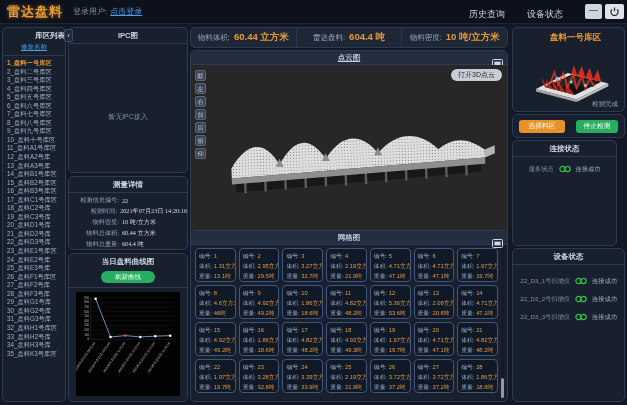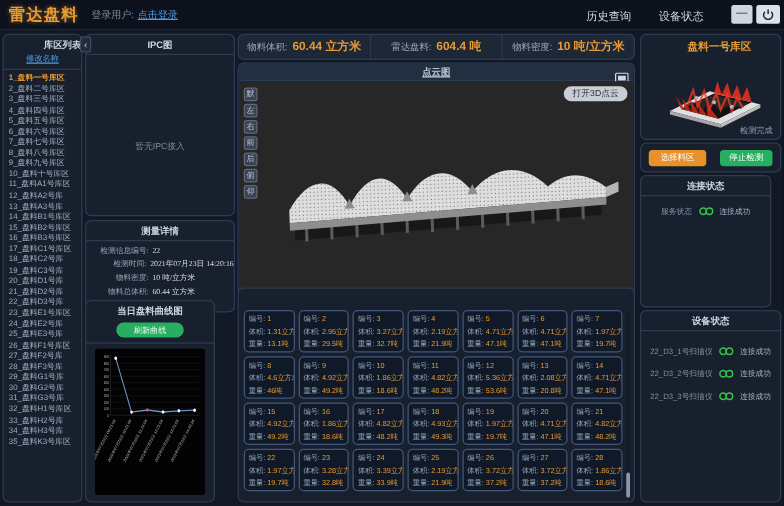--- a/index.html
+++ b/index.html
@@ -37,21 +37,21 @@
   .collapse-tab { position:absolute; left:64px; top:29px; width:9px; height:13px; background:#222b3b; border:1px solid #3a4a63; border-radius:2px; color:#ccd6e3; font-size:8px; line-height:11px; text-align:center; z-index:5; cursor:pointer; }
 
   
   .measure { left:68px; top:176px; width:120px; height:74px;font-family:Liberation Serif, serif; }
   .m-rows { padding-top:2px; }
   .m-row { display:flex; height:11px; align-items:center; }
   .m-lab { width:50px; text-align:right; font-size:6.2px; color:#8fa0b6; }
   .m-val { margin-left:3px; font-size:6.2px; color:#d5dde6; white-space:nowrap; }
 
   
-  .curve { left:68px; top:240px; width:104px; bottom:3px; }
+  .curve { left:68px; top:253px; width:120px; bottom:3px; }
   .refresh-btn { display:block; margin:2px auto 0; width:54px; height:12px; background:#27ae60; border:none; border-radius:7px; color:#eafff0; font-size:6.5px; cursor:pointer; font-family:inherit; }
   .curve .sep2 { border-bottom:1px solid #2d3b52; margin-top:4px; }
   .chart-box { position:absolute; left:7px; right:7px; top:38px; bottom:5px; background:#030303; border-radius:2px; }
   .chart-box svg { width:100%; height:100%; }
 
   
   .statsbar { left:190px; top:27px; width:318px; height:21px; background:#1d2736; display:flex; align-items:flex-end; }
   .stat { flex:1; display:flex; align-items:center; justify-content:center; height:100%; }
   .stat + .stat { border-left:1px solid #2a3750; }
   .stat .lab { font-size:7.5px; color:#98a9bf; }
@@ -298,20 +298,29 @@
           <polygon points="156,64 164,64 160,56" fill="#8d8d8d"></polygon>
           <polygon points="14,88 266,76 266,70 14,82" fill="#909090"></polygon>
           <polygon points="14,88 266,76 266,70 14,82" fill="url(#dk2)"></polygon>
           <polygon points="266,70 266,62 276,58 276,66" fill="#b5b5b5"></polygon>
         </g>
       </svg>
     </div>
   </div>
 
   <div class="panel gridp">
+    <div class="tbar">
+      <div class="ttl">网格图</div>
+      <span class="fs-icon">
+        <svg width="11" height="9" viewBox="0 0 11 9">
+            <rect x="0.5" y="0.5" width="10" height="8" rx="1" fill="none" stroke="#cfd8e4"></rect>
+            <rect x="2.4" y="2.6" width="6.2" height="3.8" fill="#cfd8e4"></rect>
+          </svg>
+      </span>
+    </div>
     <div class="grid-wrap" id="grid-wrap">
         <div class="cell">
           <div class="ln"><span class="lab">编号:</span> <span class="val">1</span></div>
           <div class="ln"><span class="lab">体积:</span> <span class="val">1.31立方米</span></div>
           <div class="ln"><span class="lab">重量:</span> <span class="val">13.1吨</span></div>
         </div>
         <div class="cell">
           <div class="ln"><span class="lab">编号:</span> <span class="val">2</span></div>
           <div class="ln"><span class="lab">体积:</span> <span class="val">2.95立方米</span></div>
           <div class="ln"><span class="lab">重量:</span> <span class="val">29.5吨</span></div>

